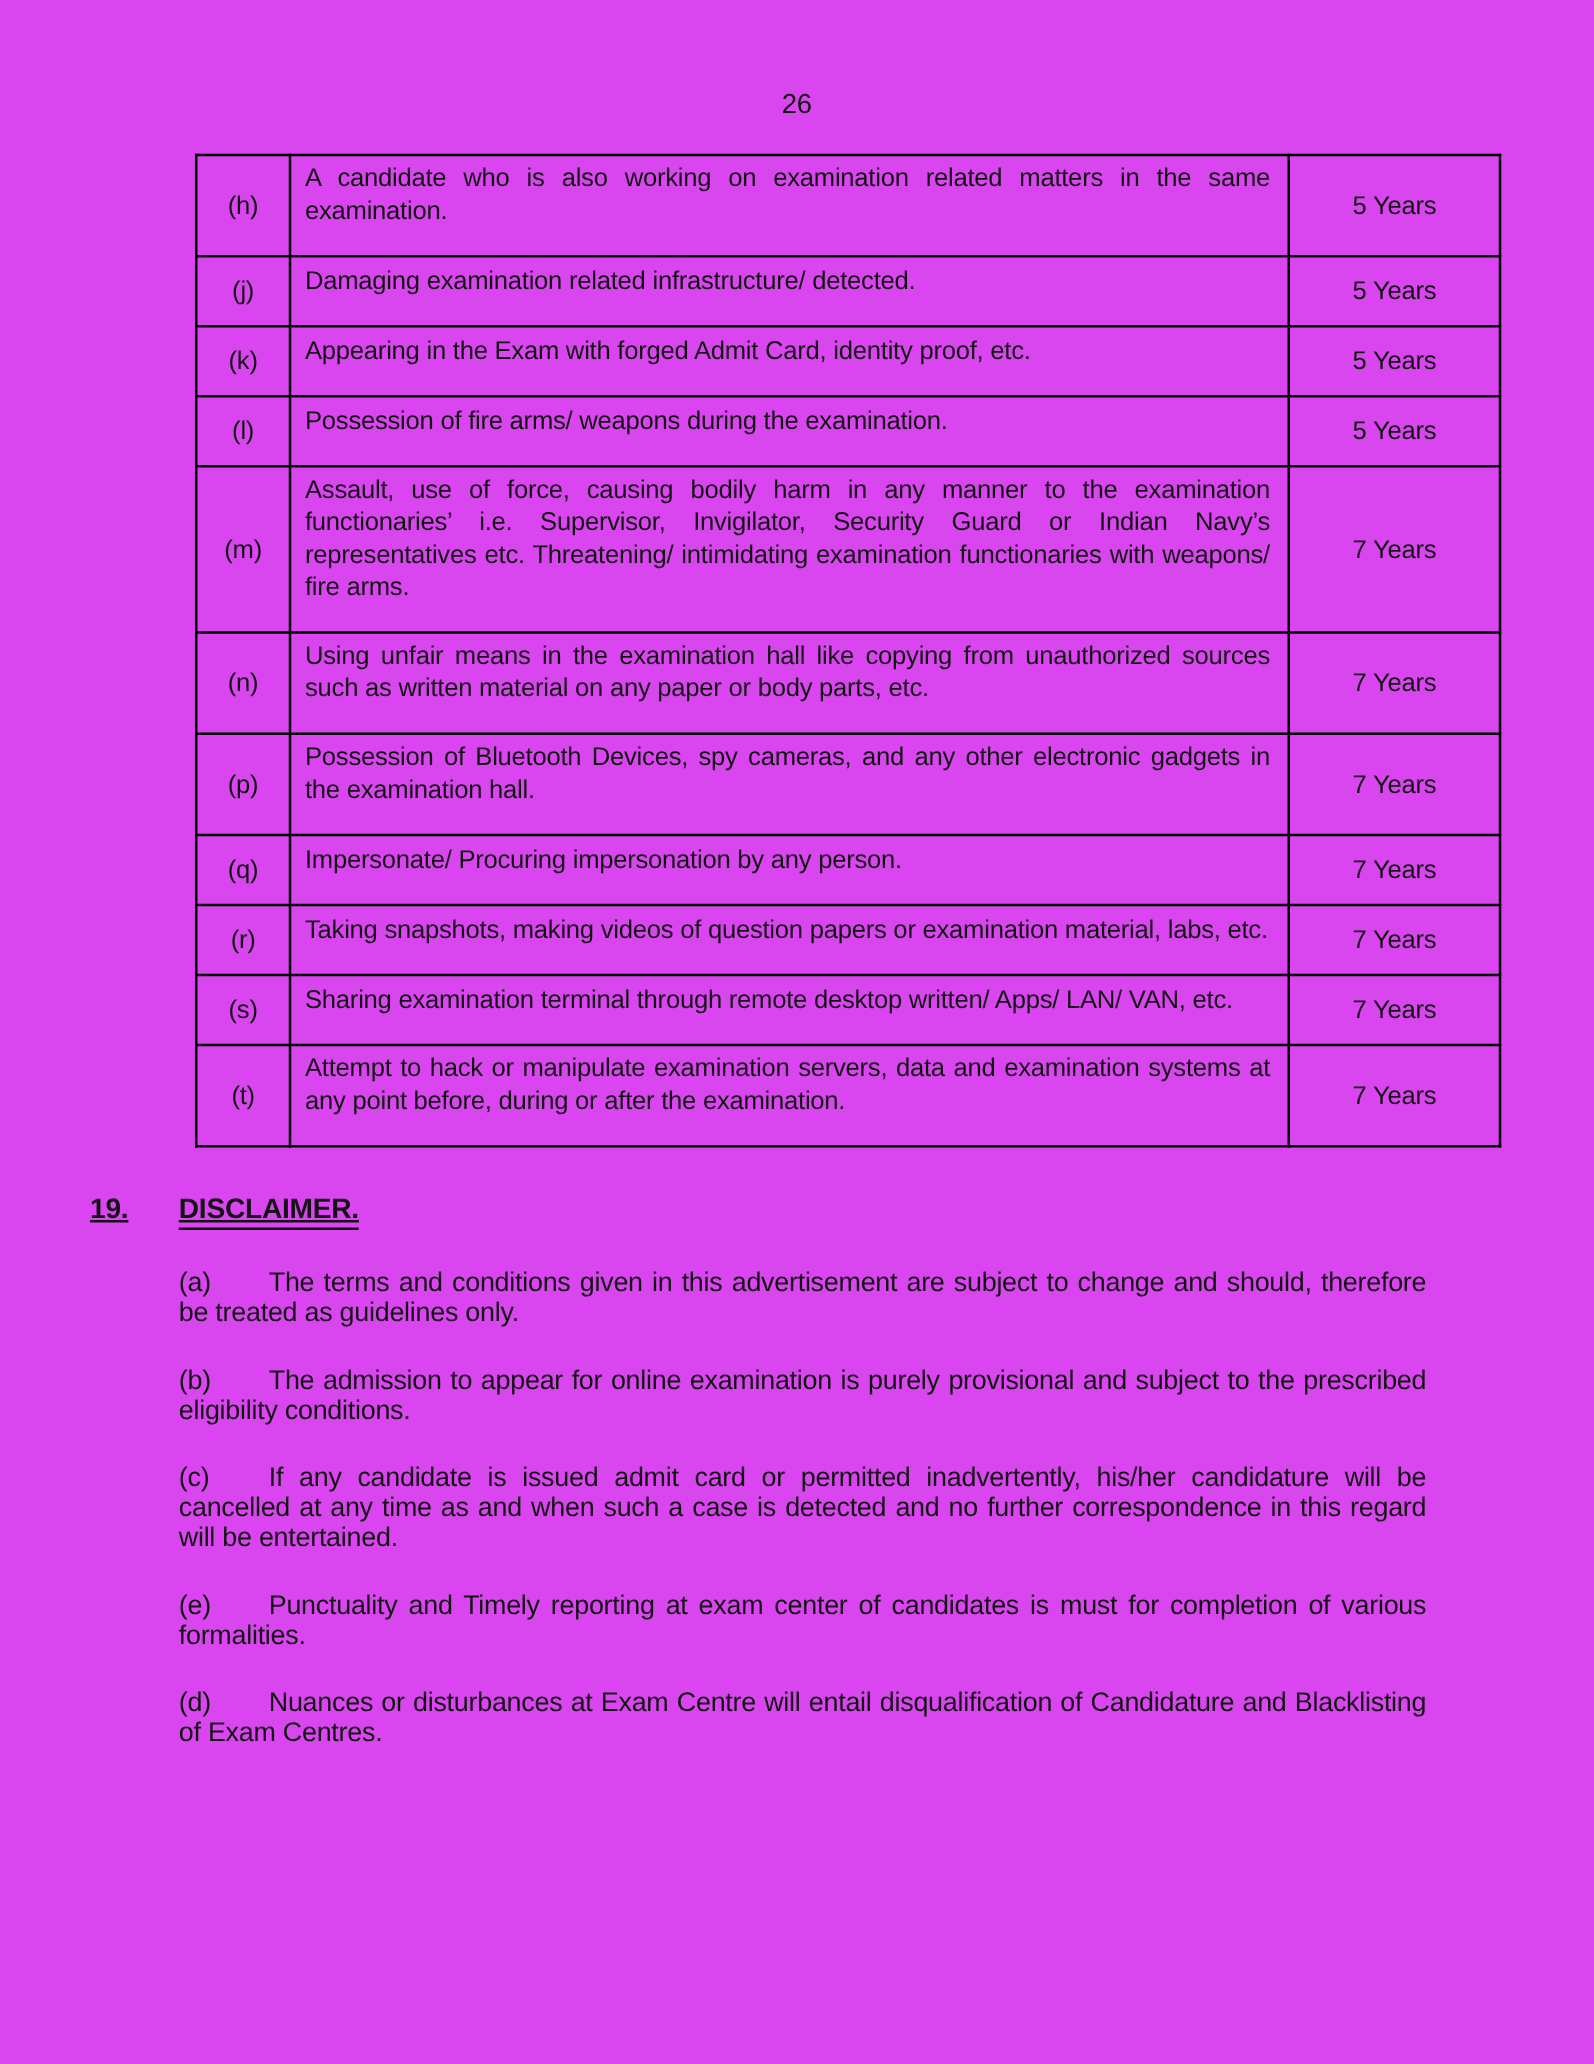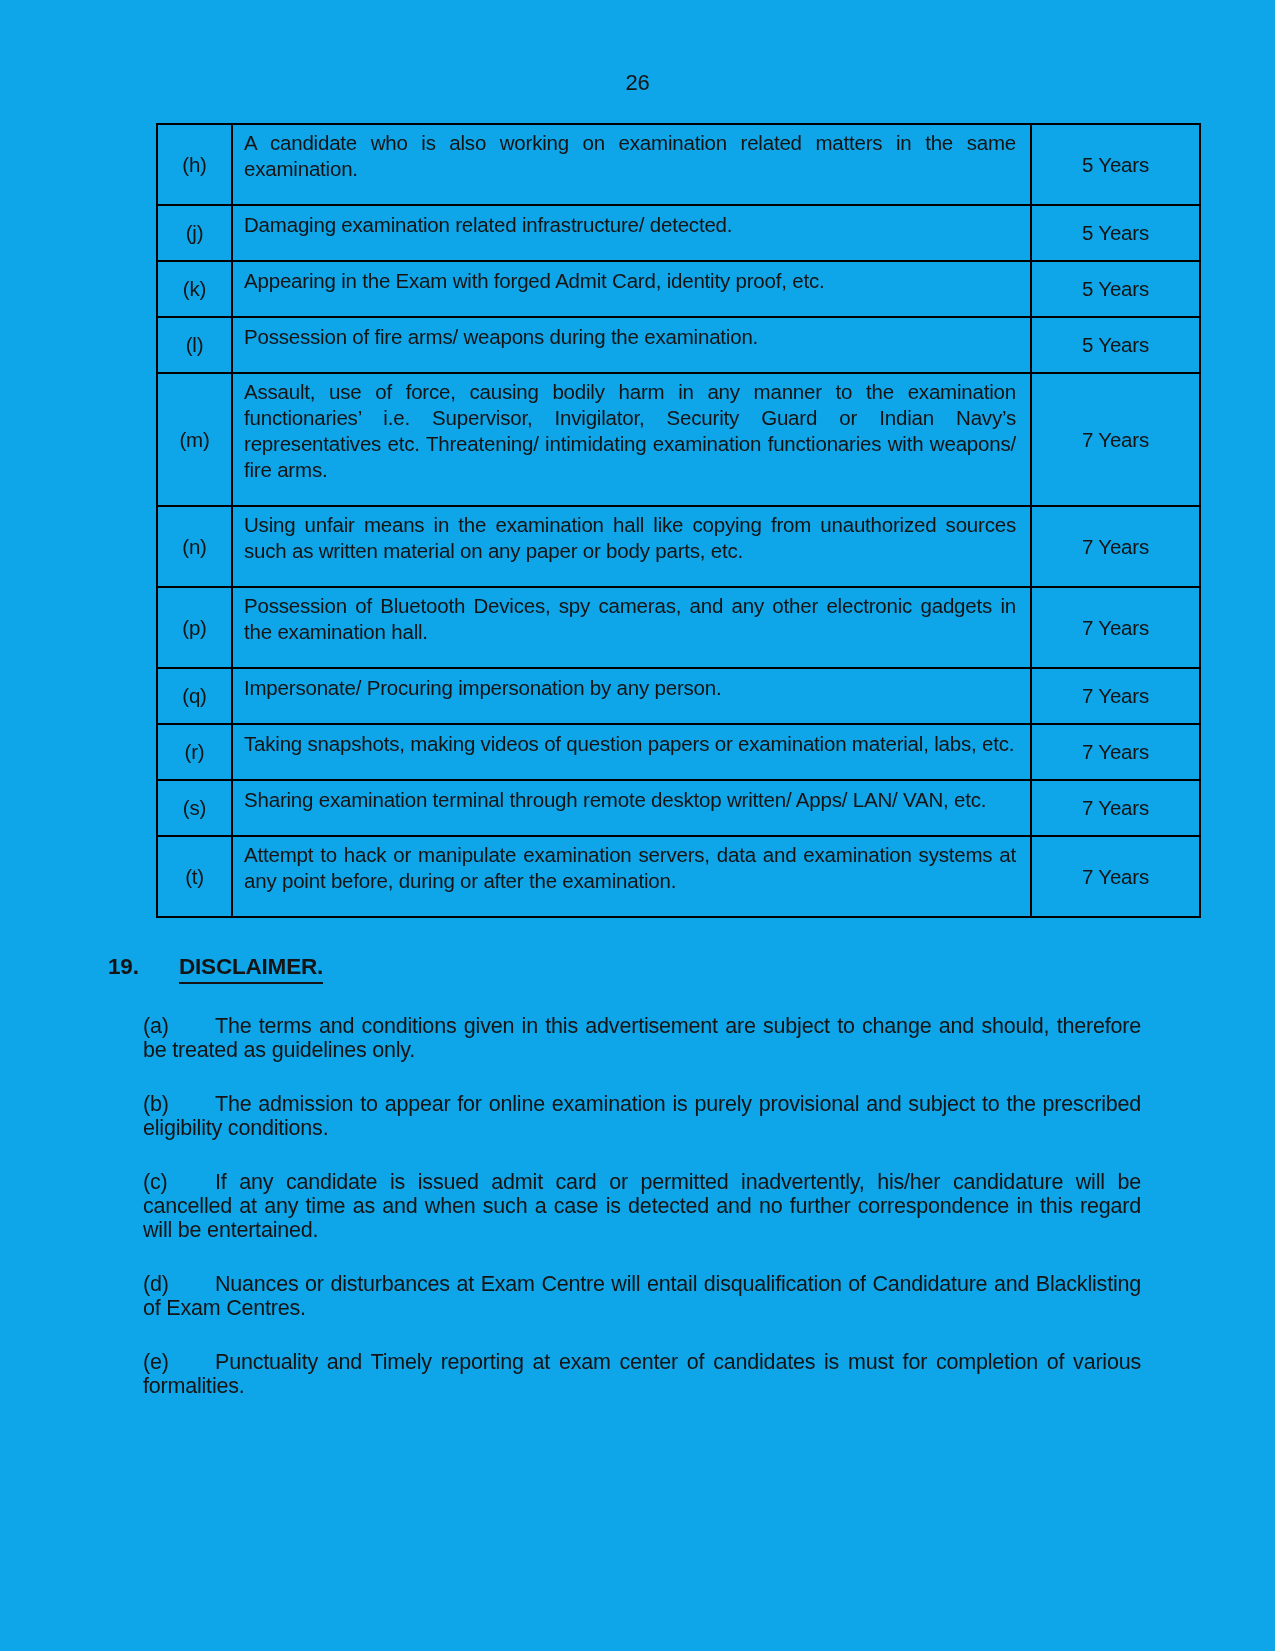--- a/index.html
+++ b/index.html
@@ -8,21 +8,21 @@
     width: 1275px;
     height: 1651px;
     font-family: "Liberation Sans", sans-serif;
     color: #141414;
     letter-spacing: -0.2px;
   }
   .page {
     position: relative;
     width: 1275px;
     height: 1651px;
-    background: #0ea5e9;
+    background: #d946ef;
     overflow: hidden;
   }
   .page-number {
     padding-top: 70px;
     text-align: center;
     font-size: 22px;
   }
   table.offence-table {
     border-collapse: collapse;
     table-layout: fixed;
@@ -43,24 +43,25 @@
     text-align: justify;
     padding: 5px 14px 22px 11px;
     margin-top: 28px;
   }
   td.col-penalty {
     text-align: center;
     padding: 4px 2px;
   }
   table.offence-table tr { height: 56px; }
   .heading-row {
-    margin: 36px 0 0 108px;
+    margin: 36px 0 0 72px;
     font-size: 22.5px;
     font-weight: bold;
     display: flex;
+    text-decoration: underline;
   }
   .heading-num {
     width: 71px;
     flex: 0 0 71px;
   }
   .heading-title {
     display: inline-block;
     border-bottom: 2.5px solid #141414;
     padding-bottom: 2px;
   }
@@ -165,18 +166,18 @@
   </div>
 
   <div>
 
       <p class="para"><span class="para-label">(a)</span><span>The terms and conditions given in this advertisement are subject to change and should, therefore be treated as guidelines only.</span></p>
 
       <p class="para"><span class="para-label">(b)</span><span>The admission to appear for online examination is purely provisional and subject to the prescribed eligibility conditions.</span></p>
 
       <p class="para"><span class="para-label">(c)</span><span>If any candidate is issued admit card or permitted inadvertently, his/her candidature will be cancelled at any time as and when such a case is detected and no further correspondence in this regard will be entertained.</span></p>
 
+      <p class="para"><span class="para-label">(e)</span><span>Punctuality and Timely reporting at exam center of candidates is must for completion of various formalities.</span></p>
+
       <p class="para"><span class="para-label">(d)</span><span>Nuances or disturbances at Exam Centre will entail disqualification of Candidature and Blacklisting of Exam Centres.</span></p>
-
-      <p class="para"><span class="para-label">(e)</span><span>Punctuality and Timely reporting at exam center of candidates is must for completion of various formalities.</span></p>
     </div>
 
 </div>
 
 </body></html>

